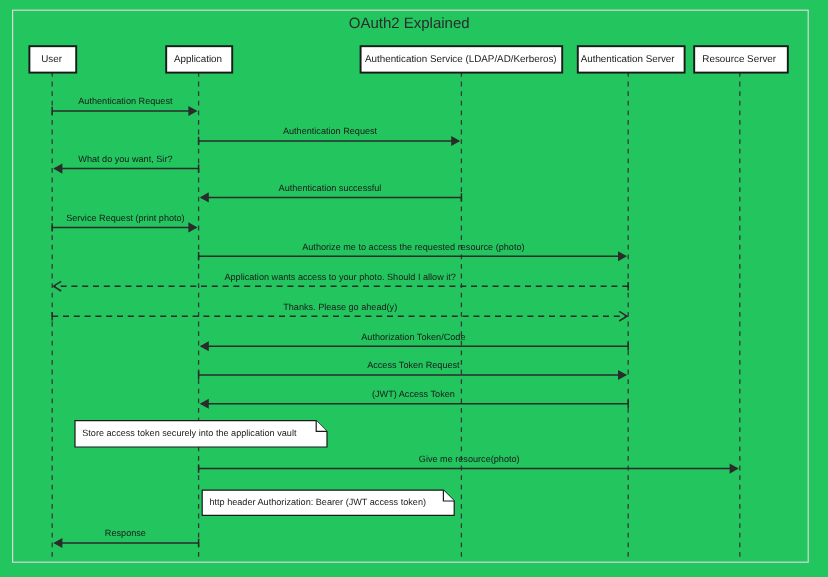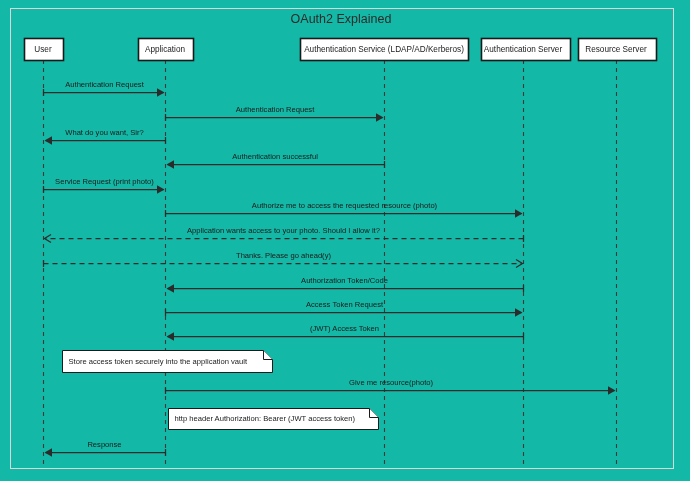--- a/index.html
+++ b/index.html
@@ -9,21 +9,21 @@
     background: #ffffff;
   }
   body {
     font-family: "Liberation Sans", sans-serif;
     -webkit-font-smoothing: antialiased;
   }
   #stage {
     position: relative;
     width: 690px;
     height: 481px;
-    background: #14b8a6;
+    background: #22c55e;
     overflow: hidden;
   }
   #diagram-svg {
     position: absolute;
     left: 0;
     top: 0;
     width: 690px;
     height: 481px;
     display: block;
   }

